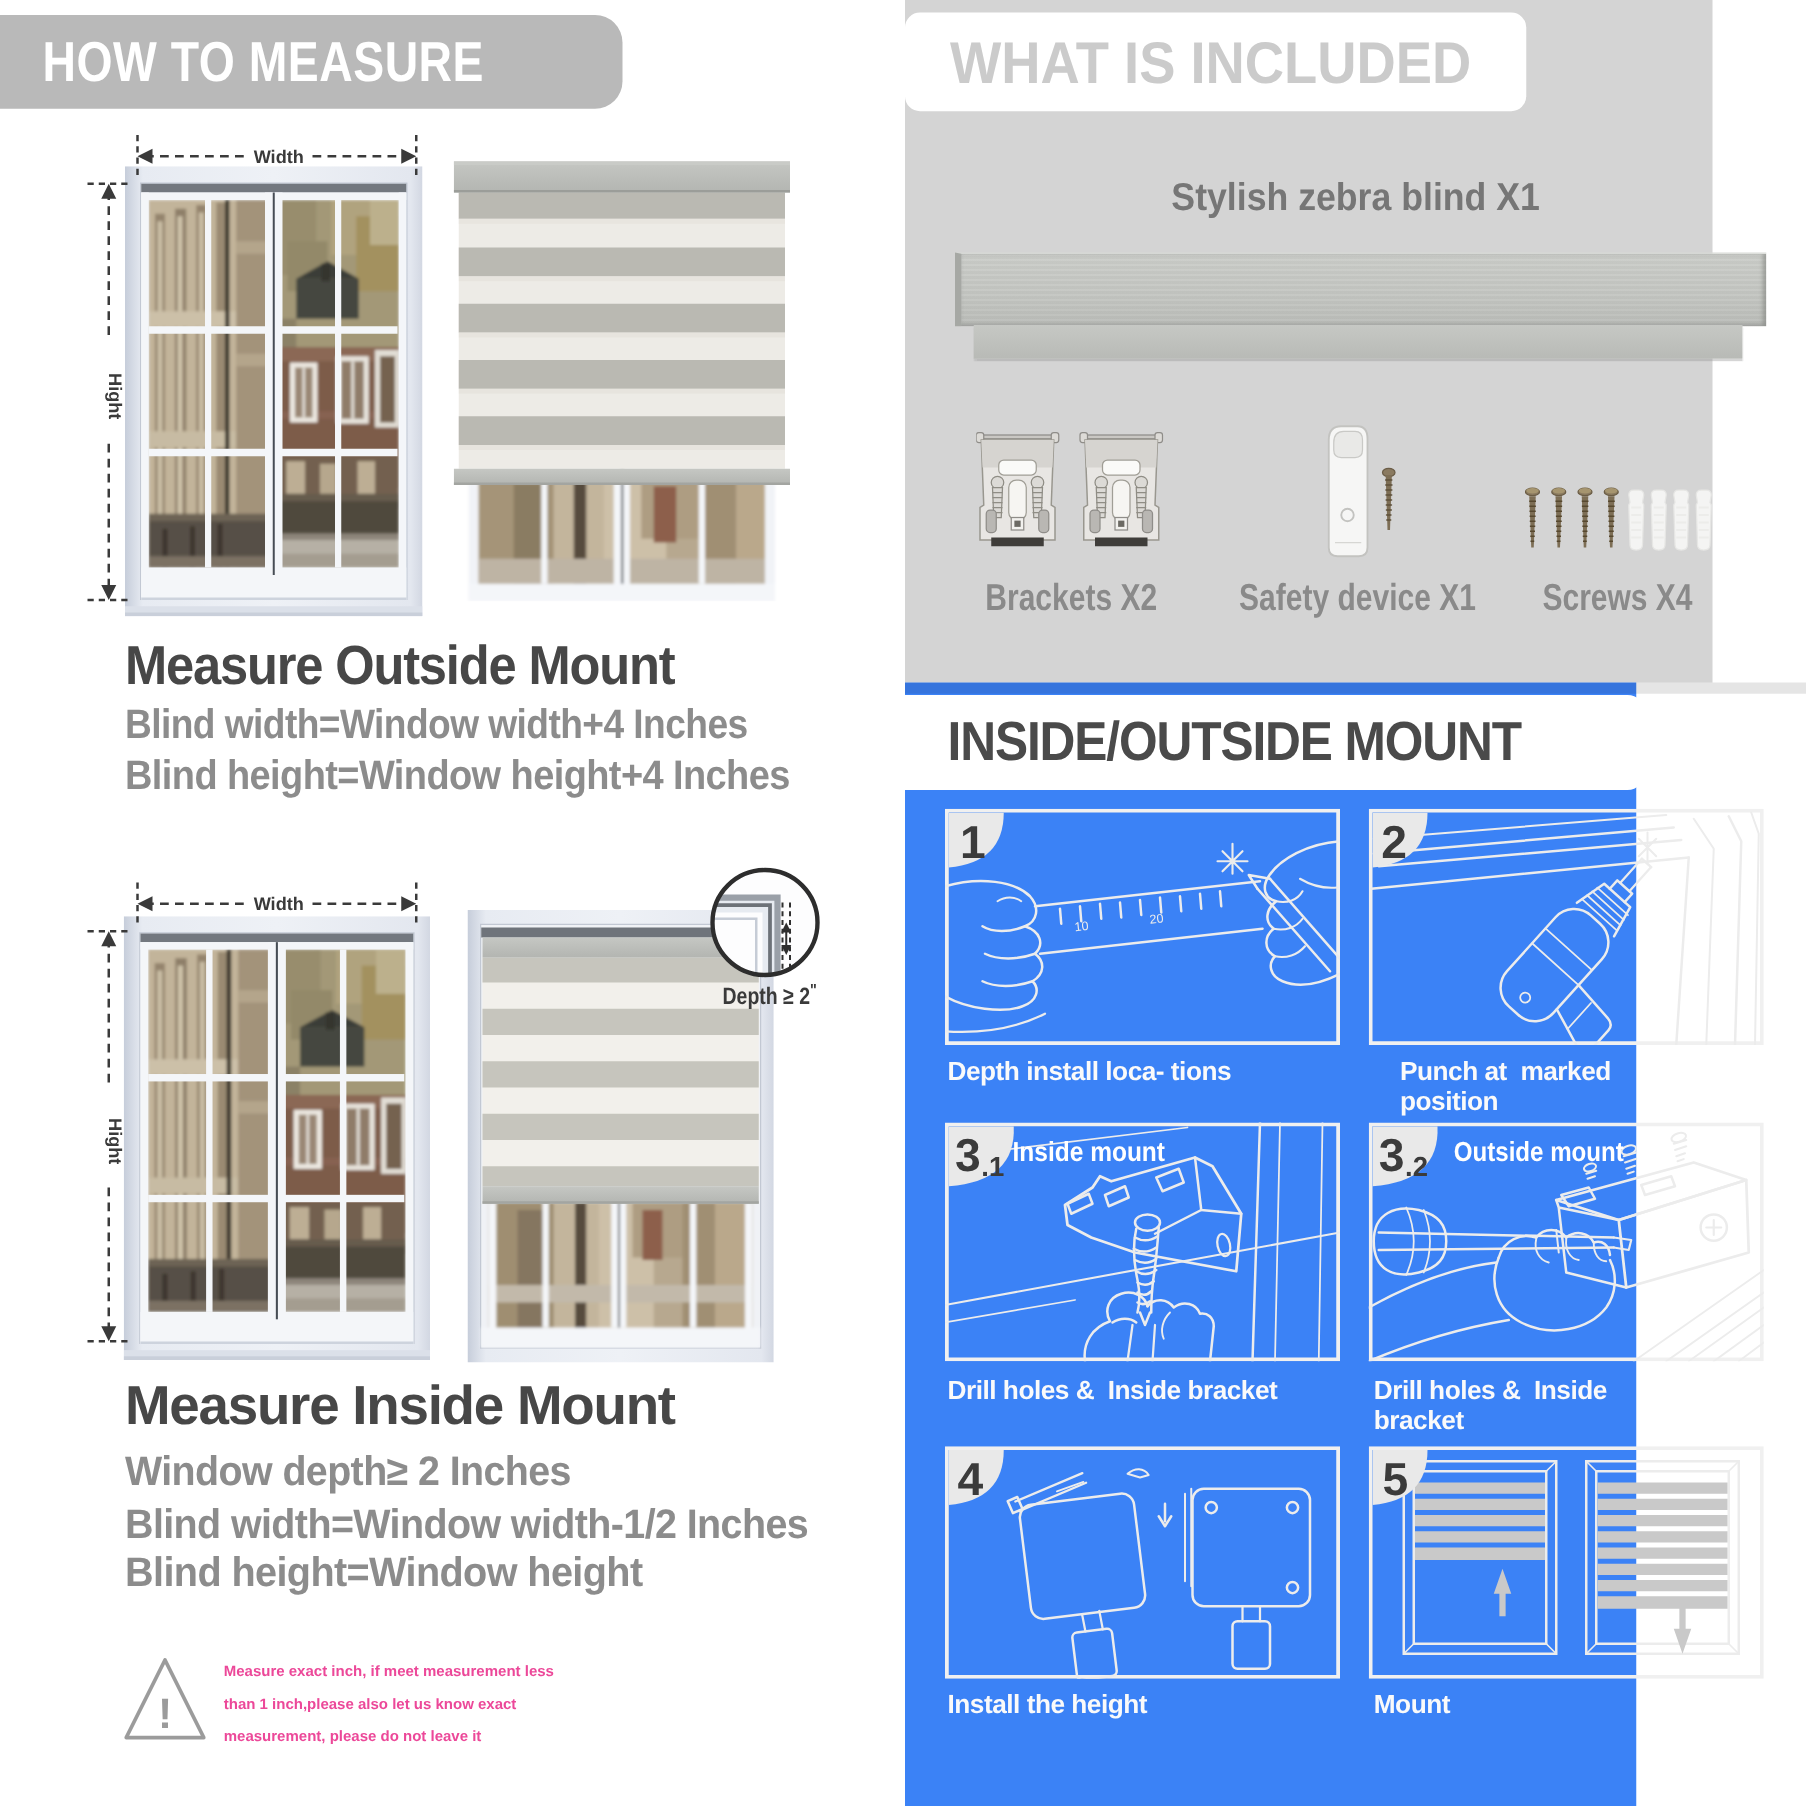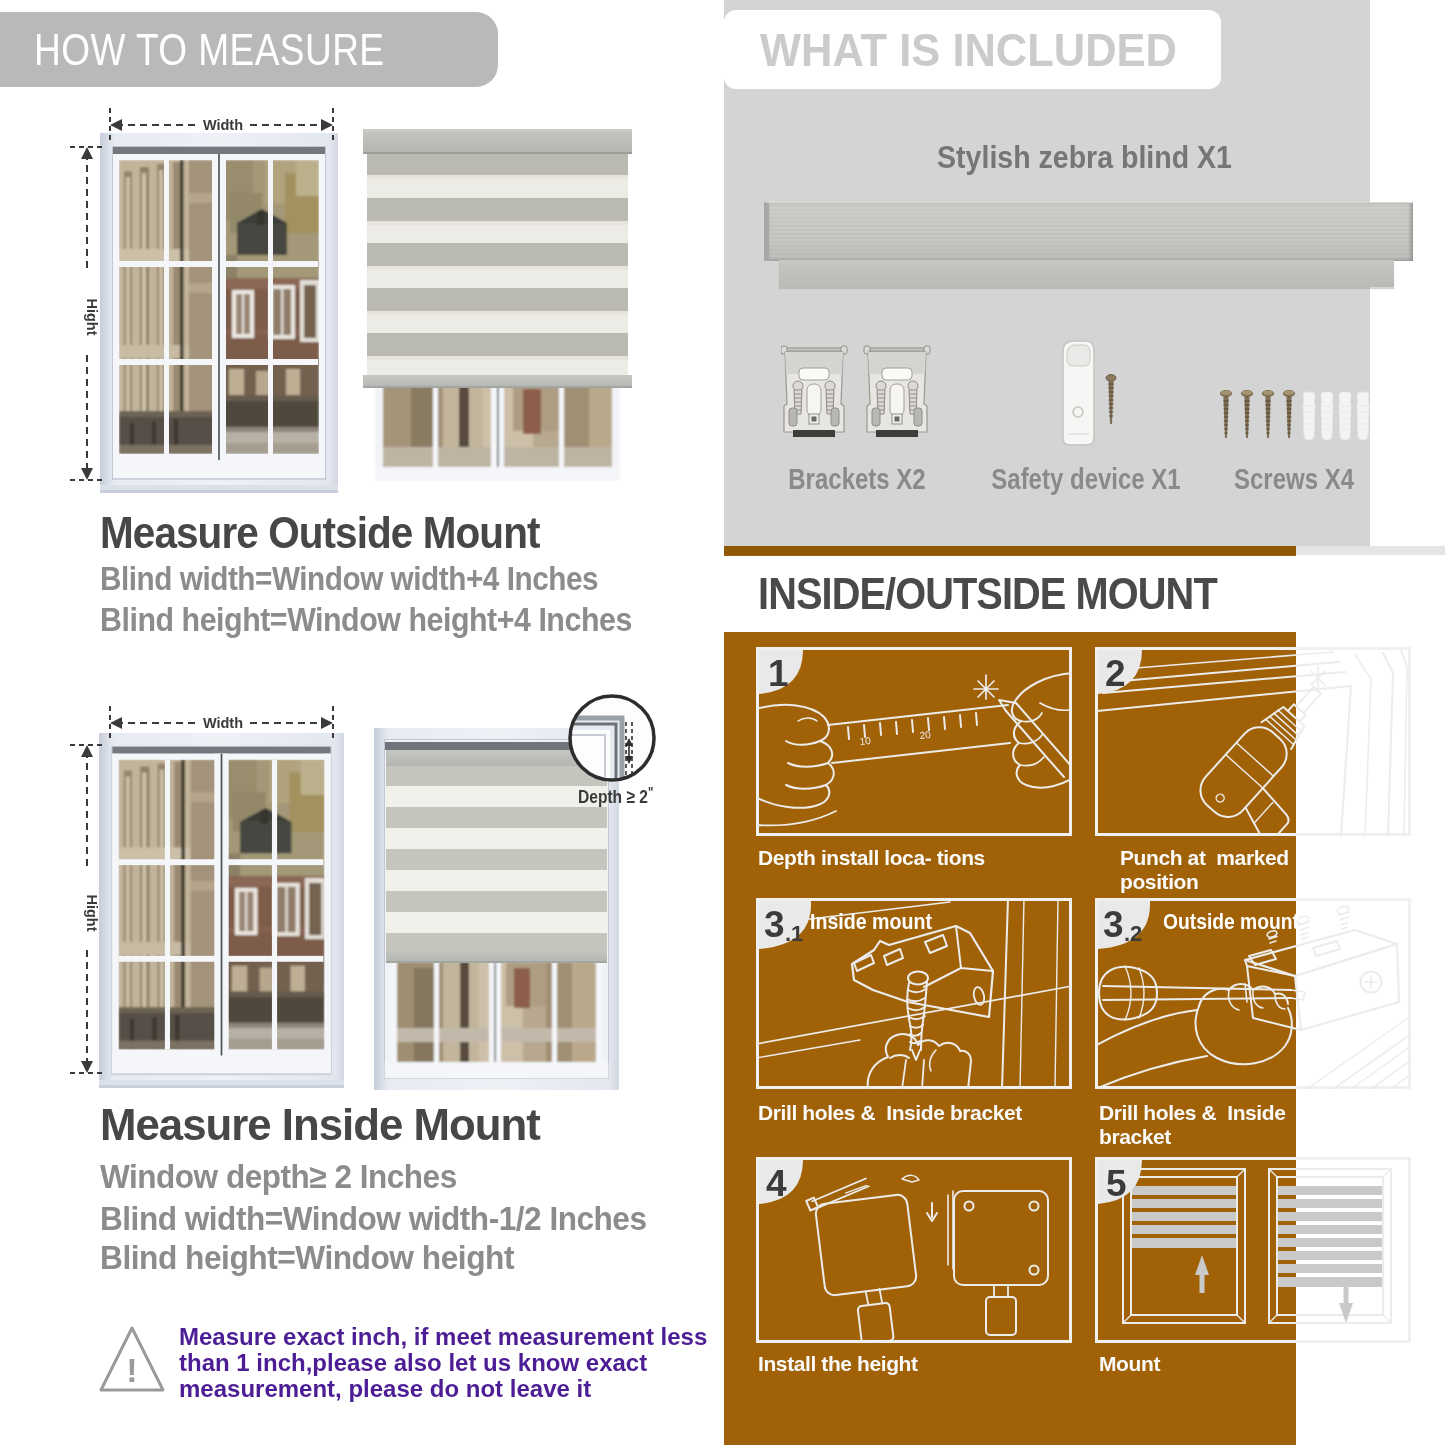--- a/index.html
+++ b/index.html
@@ -1,25 +1,25 @@
 <!DOCTYPE html>
 <html><head>
 <meta charset="utf-8">
 <style>
   html,body{margin:0;padding:0;}
   body{width:1445px;height:1445px;background:#fff;font-family:"Liberation Sans",sans-serif;overflow:hidden;position:relative;}
   .abs{position:absolute;}
   .banner{left:0;top:12px;width:464px;height:75px;background:#b9b9b9;border-radius:0 22px 22px 0;
-          color:#fff;font-weight:normal;font-size:45px;line-height:75px;padding-left:34px;letter-spacing:0.5px;}
+          color:#fff;font-weight:bold;font-size:45px;line-height:75px;padding-left:34px;letter-spacing:0.5px;}
   .t1{color:#474747;font-weight:bold;font-size:44px;line-height:44px;letter-spacing:-1px;}
   .t2{color:#8c8c8c;font-weight:bold;font-size:33px;line-height:34px;letter-spacing:-0.5px;}
-  .warntext{color:#4c1d95;font-size:24px;font-weight:bold;line-height:26px;}
+  .warntext{color:#ec4899;font-size:12px;font-weight:bold;line-height:26px;}
   .ann{color:#3a3a3a;font-weight:bold;font-size:18px;}
   .rt{left:724px;top:0;width:646px;height:546px;background:#d4d4d4;}
-  .rb{left:724px;top:546px;width:572px;height:899px;background:#a16207;}
+  .rb{left:724px;top:546px;width:572px;height:899px;background:#3b82f6;padding-left:13px;}
   .whitebox1{left:0px;top:10px;width:497px;height:79px;background:#fff;border-radius:12px;
              color:#cbcbcb;font-weight:bold;font-size:47px;line-height:79px;padding-left:36px;letter-spacing:0px;box-sizing:border-box;}
   .whitebox2{left:0px;top:10px;width:592px;height:76px;background:#fff;border-radius:0 14px 14px 0;
              color:#4a4a4a;font-weight:bold;font-size:44px;line-height:76px;padding-left:34px;letter-spacing:-1px;box-sizing:border-box;}
   .stylish{left:0;top:140px;width:721px;text-align:center;color:#767676;font-weight:bold;font-size:31px;transform:scaleX(.92);transform-origin:50% 0;}
   .complabel{color:#8a8a8a;font-weight:bold;font-size:30px;text-align:center;transform:scaleX(.8);transform-origin:50% 0;}
   .caption{color:#fafafa;font-weight:bold;font-size:21px;letter-spacing:-0.4px;}
 </style>
 </head>
 <body>

